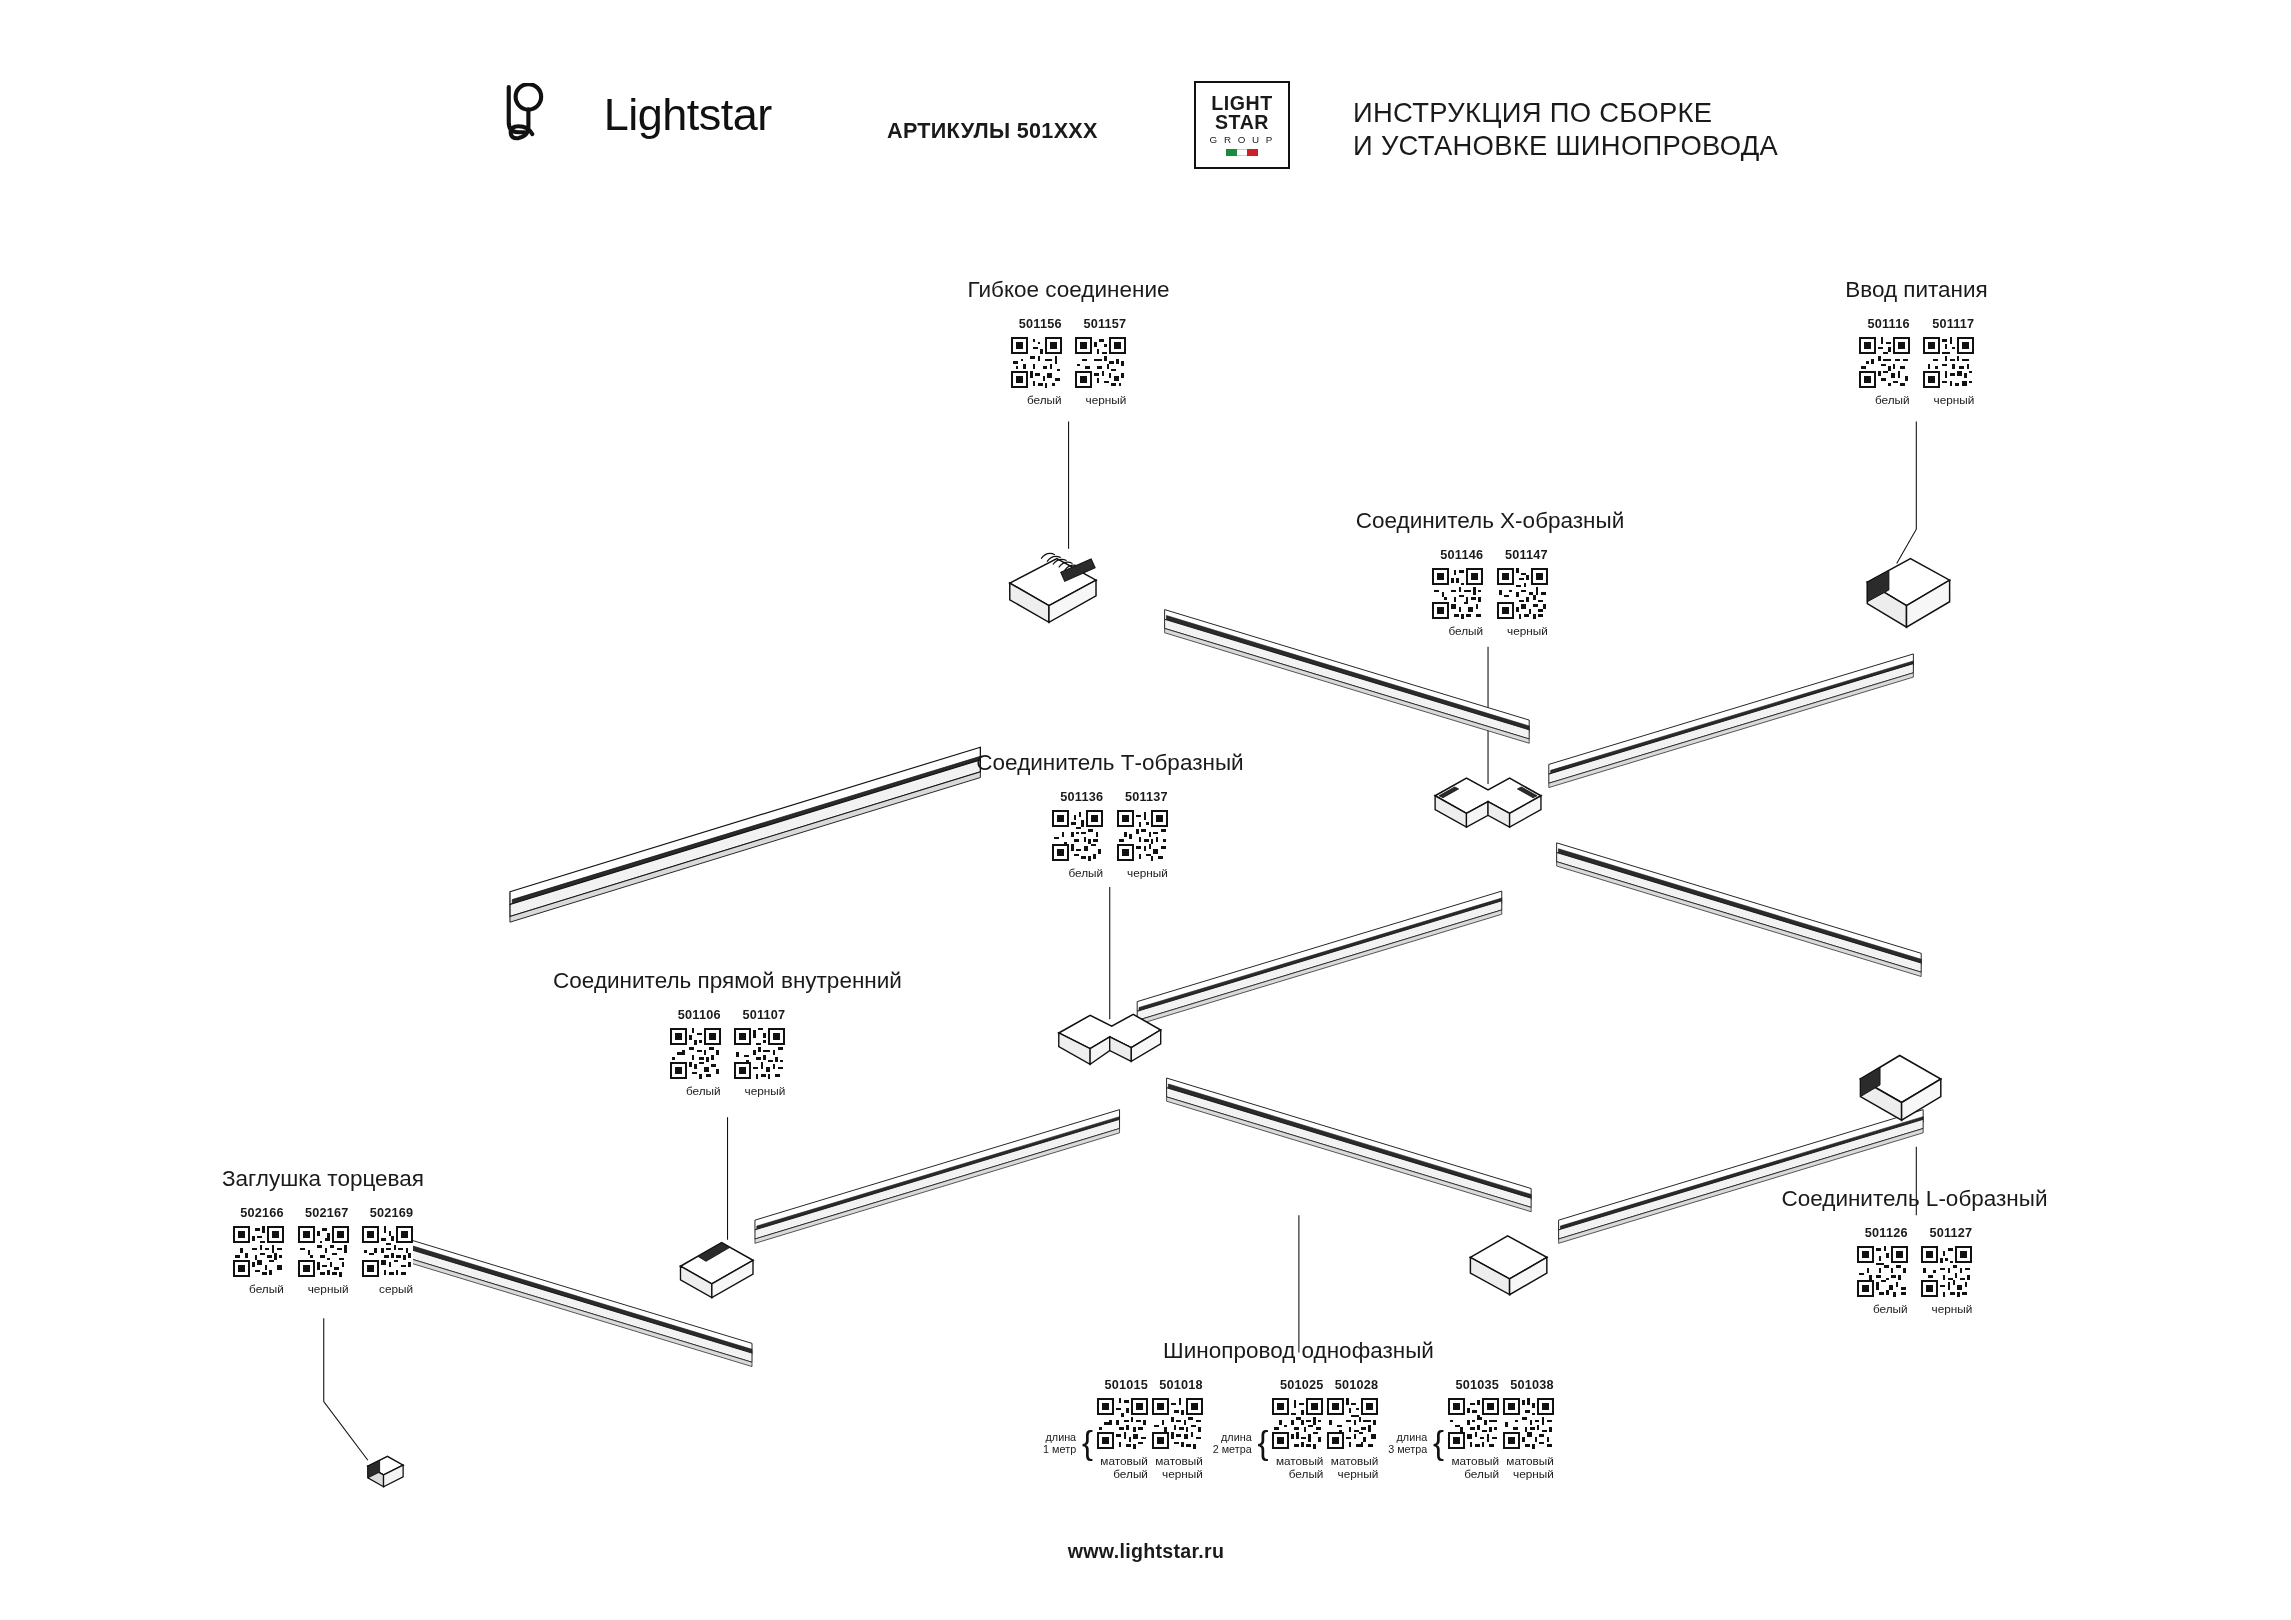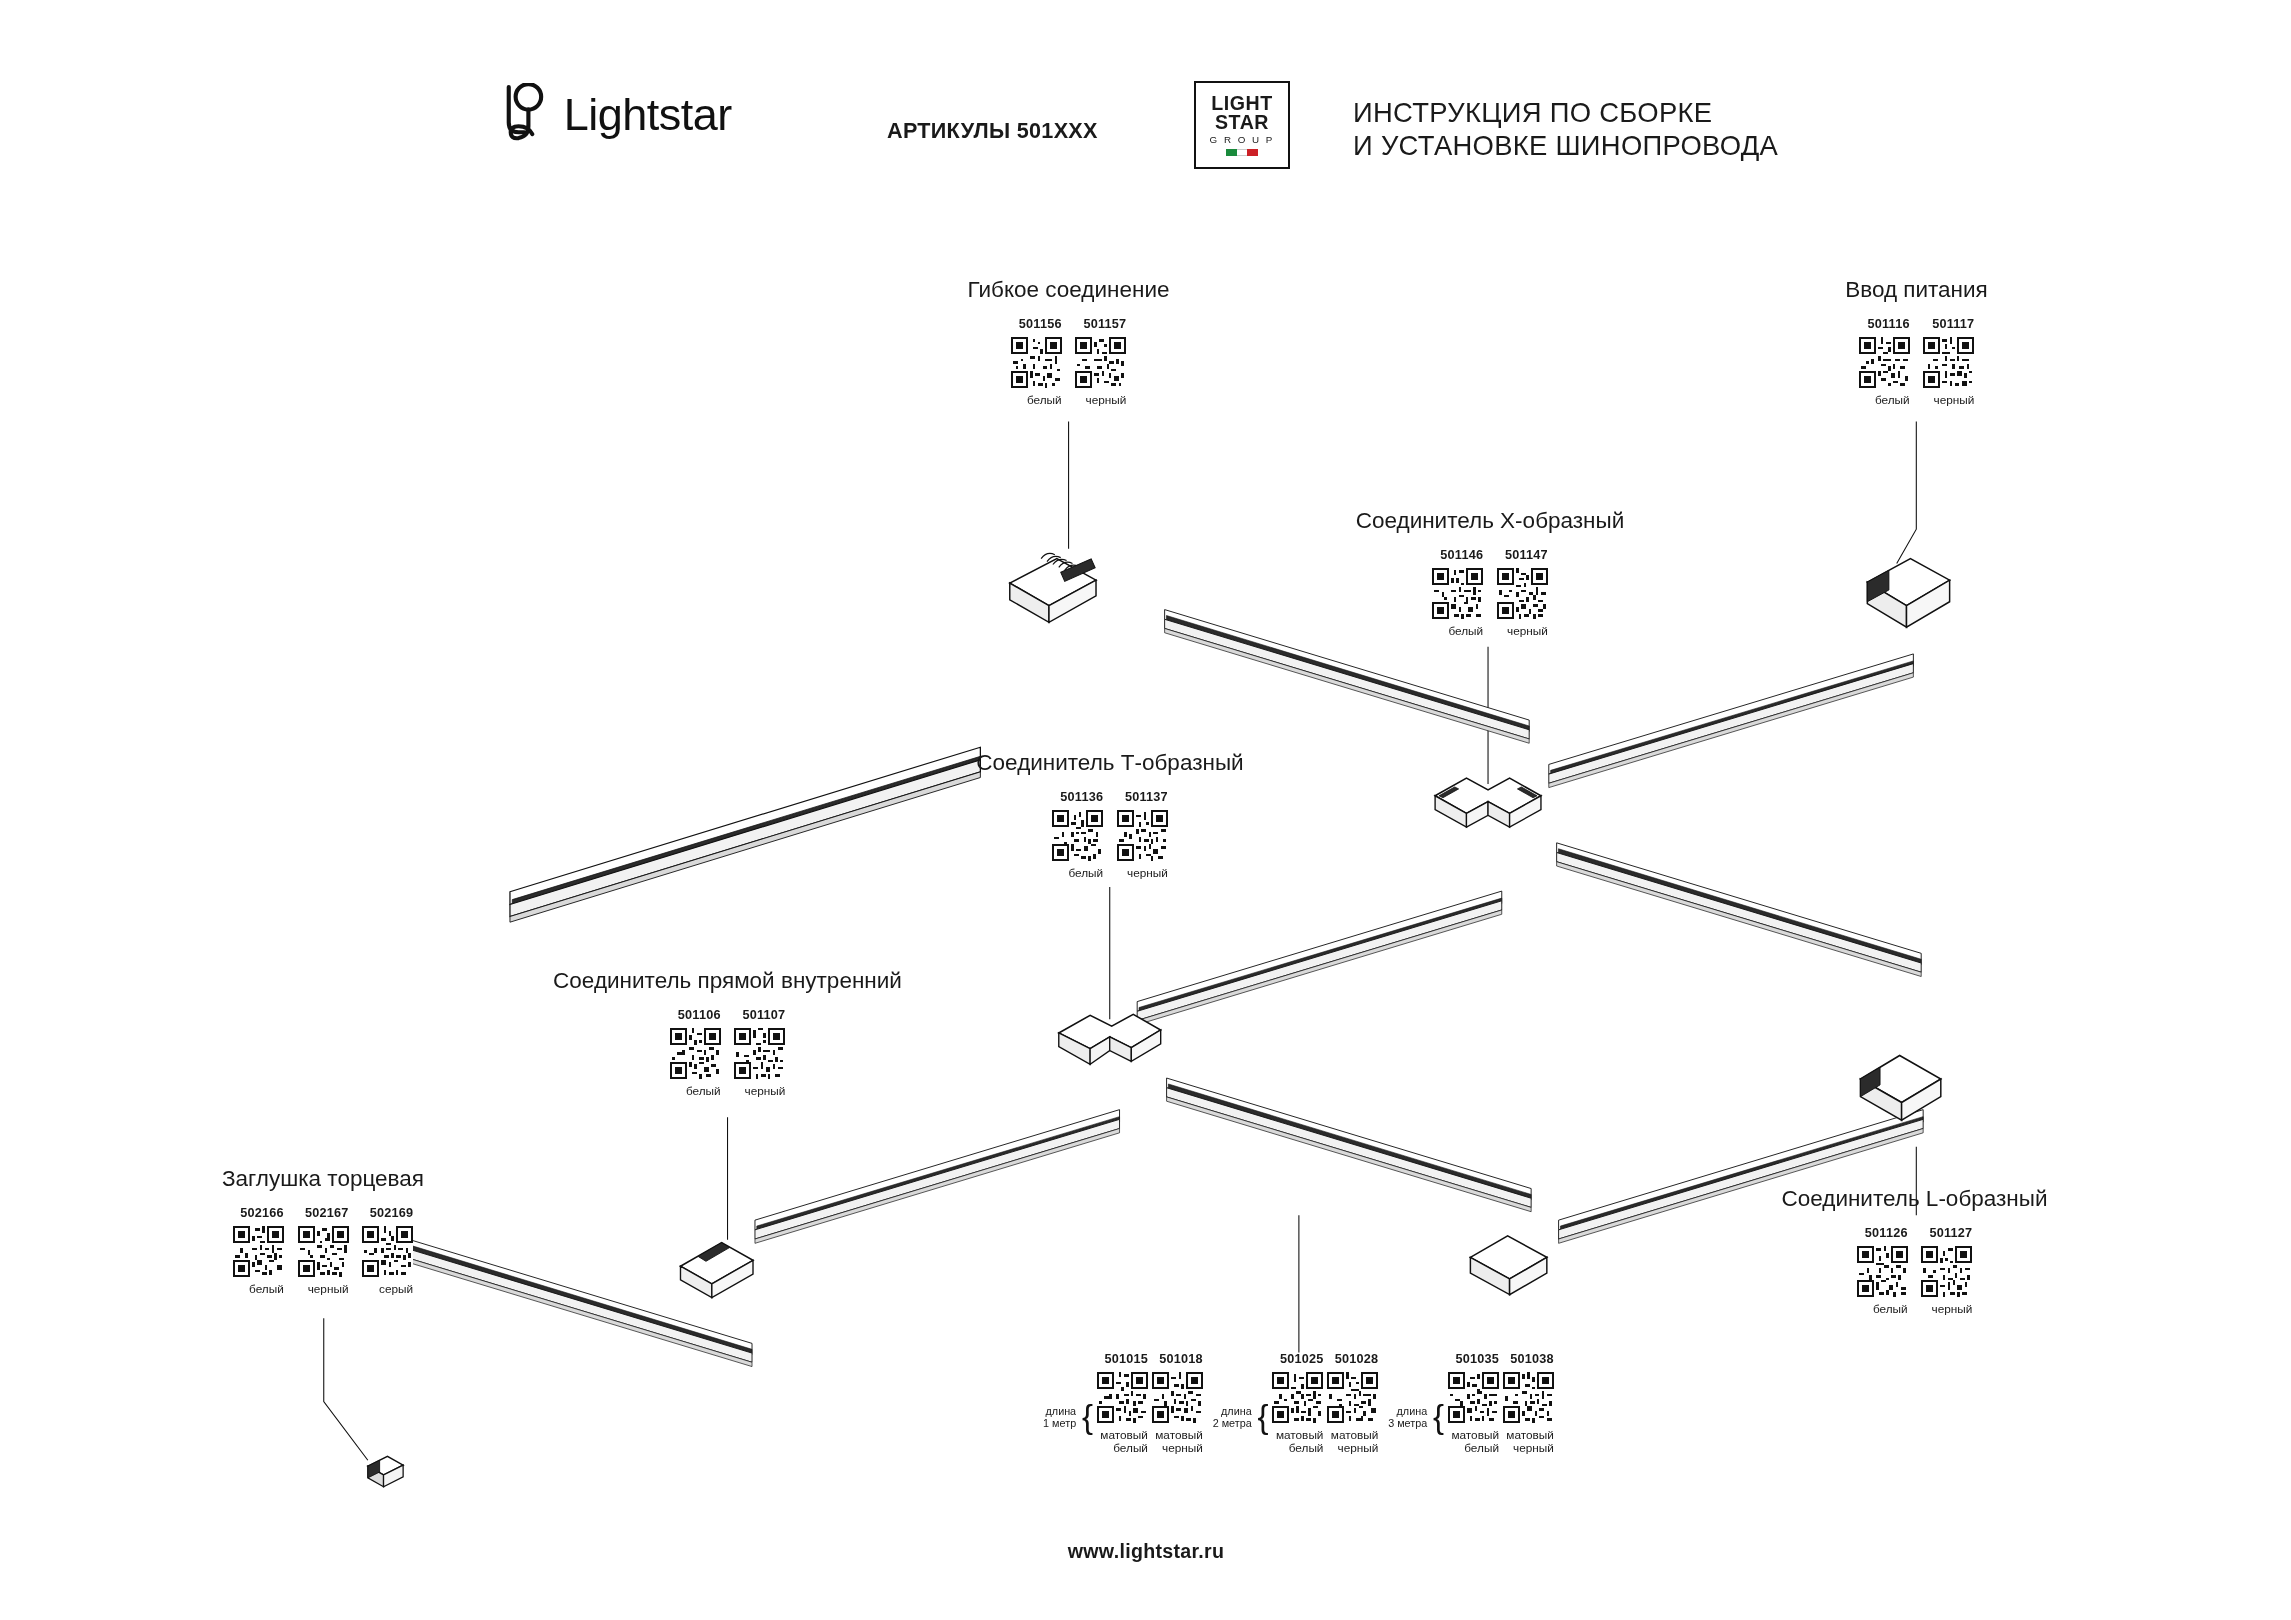--- a/index.html
+++ b/index.html
@@ -11,21 +11,21 @@
     color:#1a1a1a;
     position:relative;
     overflow:hidden;
   }
   .page { position:absolute; inset:0; }
 
   
   .header { position:absolute; left:0; top:0; width:100%; height:196px; }
   .logo-wrap { position:absolute; left:495px; top:83px; display:flex; align-items:center; gap:13.7px; }
   .logo-mark { width:55px; height:63px; position:relative; }
-  .logo-text { font-size:45px; font-weight:400; letter-spacing:-0.5px; color:#111; }
+  .logo-text { font-size:45px; font-weight:400; letter-spacing:-0.5px; color:#111;margin-left:40px; }
   .articles { position:absolute; left:887px; top:118px; font-size:21.6px; font-weight:bold; letter-spacing:0.3px; }
   .ls-badge {
     position:absolute; left:1194px; top:81px; width:96px; height:88px;
     border:2px solid #111; display:flex; flex-direction:column; align-items:center; justify-content:center;
   }
   .ls-badge .l1 { font-size:19.6px; font-weight:bold; line-height:18.6px; letter-spacing:0.5px; }
   .ls-badge .l2 { font-size:9.8px; letter-spacing:2px; margin-top:2.9px; }
   .ls-badge .flag { display:flex; margin-top:3.9px; }
   .ls-badge .flag i { display:block; width:10.8px; height:6.9px; }
   .title { position:absolute; left:1353px; top:96px; font-size:27.4px; font-weight:normal; line-height:33px; letter-spacing:0.3px; }
@@ -955,20 +955,21 @@
                 <rect x="5" y="10" width="1" height="1"></rect>
               </g>
             </svg>
         </div>
         <div class="cap">черный</div>
       </div>
     </div>
   </div>
 
   <div class="group" style="left:980px; top:1338px; width:637px;">
+    <div class="g-title">Шинопровод однофазный</div>
     <div class="codes" style="gap:3.9px; align-items:flex-start;">
 
       <div class="pre-len" style="margin-top:29px;">
         <div>длина</div>
         <div>1 метр</div>
       </div>
       <div class="brace" style="margin-top:27.4px;">{</div>
 
       <div class="code">
         <div class="num">501015</div>

